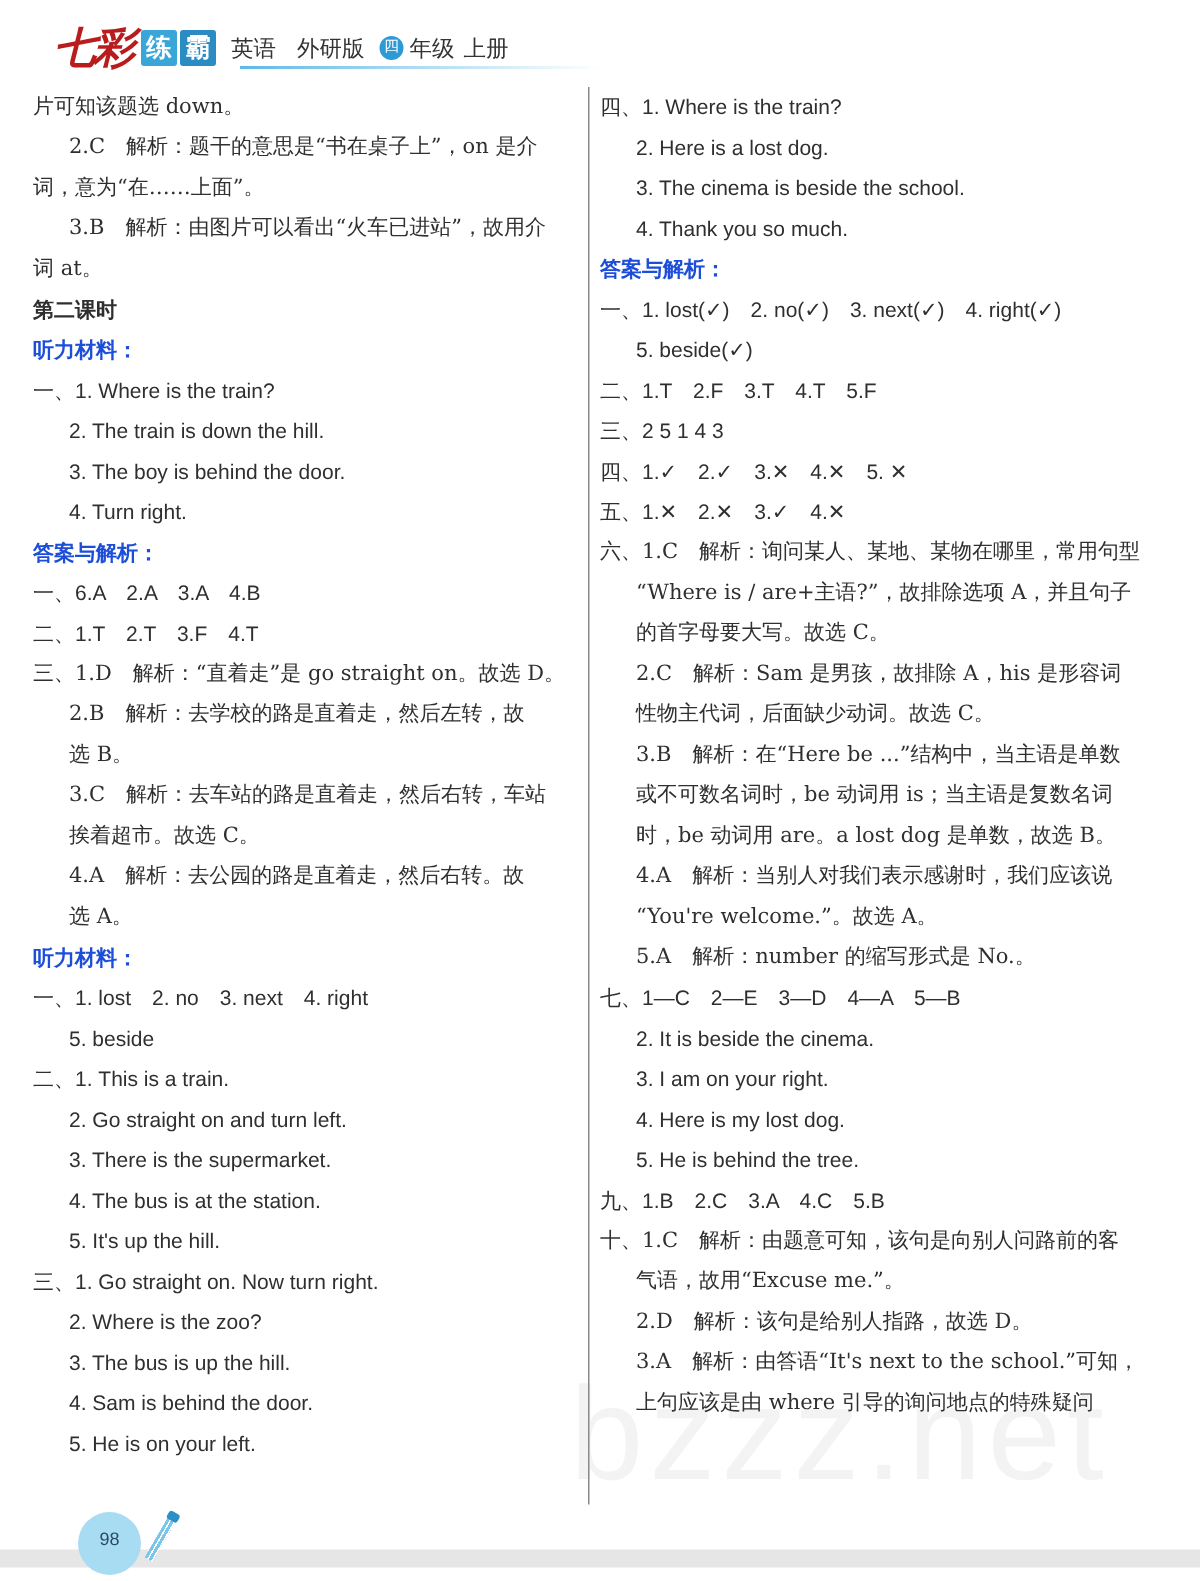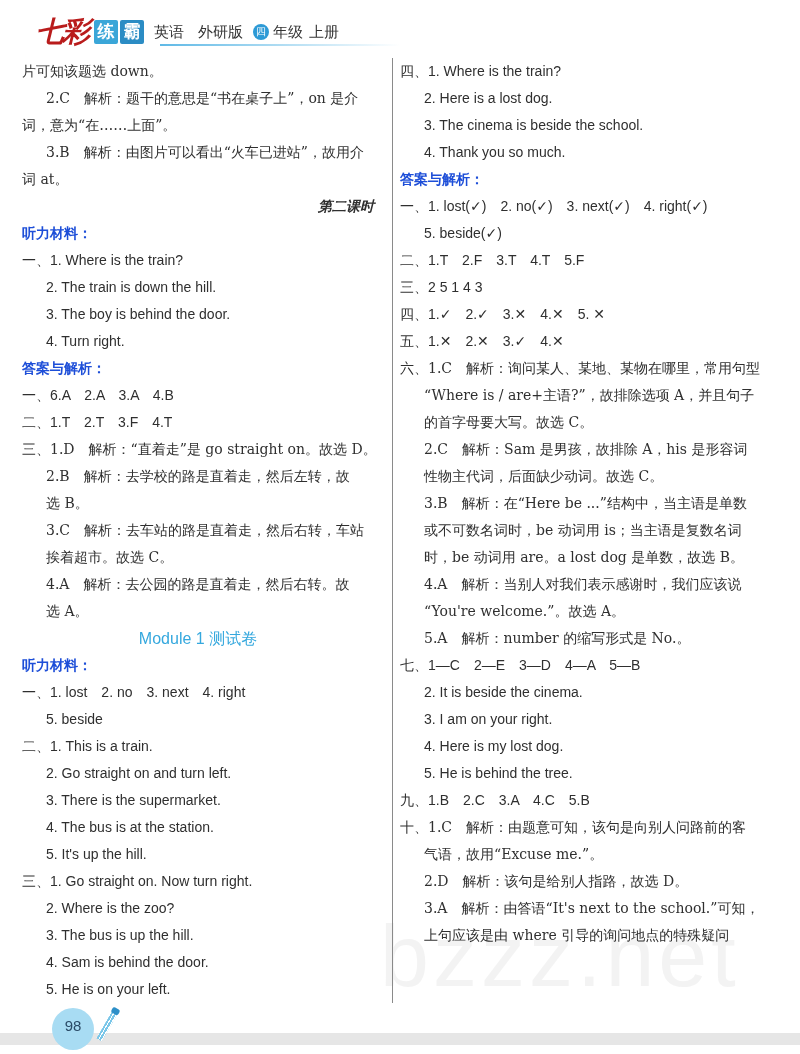--- a/index.html
+++ b/index.html
@@ -42,35 +42,35 @@
     position: absolute; left: 392px; top: 58px; width: 1px; height: 945px;
     background: #8a8a8a;
   }
   .line {
     height: 27px; line-height: 27px; font-size: 14px; white-space: nowrap;
     color: #2f2f2f;
   }
   .line.indent { padding-left: 24px; }
   .line.cn { font-family: "DejaVu Serif", "Liberation Serif", serif; }
   .line.heading { font-weight: bold; color: #1d4ed8; }
-  .line.center { text-align: right; font-weight: bold; font-style: italic; }
+  .line.center { text-align: left; font-weight: bold; }
   .line.module { text-align: center; color: #35a8de; font-size: 16px; }
 
   .watermark {
     position: absolute; left: 380px; top: 905px; font-size: 88px; font-weight: normal;
     color: rgba(200,200,200,0.22); letter-spacing: 4px; pointer-events: none;
     font-family: "Liberation Sans", sans-serif;
   }
   .footer-bar {
     position: absolute; left: 0; top: 1033px; width: 800px; height: 12px;
     background: #e6e6e6;
   }
   .page-num {
     position: absolute; left: 52px; top: 1008px; width: 42px; height: 42px;
-    border-radius: 50%; background: #a8dcf3; color: #2a4a66; font-size: 15px;
+    border-radius: 50%; background: #a8dcf3; color: #2a4a66; font-size: 12px;
     text-align: center; line-height: 36px;
   }
   .pencil {
     position: absolute; left: 112px; top: 1012px; width: 6px; height: 32px;
     background: repeating-linear-gradient(90deg, #7ac6e8 0 2px, #fff 2px 3px);
     transform: rotate(30deg); transform-origin: top center;
   }
   .pencil::before {
     content: ""; position: absolute; top: -4px; left: -1px; width: 8px; height: 6px;
     background: #2d8fc8; border-radius: 2px;
@@ -108,21 +108,20 @@
     <div class="line heading">答案与解析：</div>
     <div class="line ">一、6.A　2.A　3.A　4.B</div>
     <div class="line ">二、1.T　2.T　3.F　4.T</div>
     <div class="line cn">三、1.D　解析：“直着走”是 go straight on。故选 D。</div>
     <div class="line cn indent">2.B　解析：去学校的路是直着走，然后左转，故</div>
     <div class="line cn indent">选 B。</div>
     <div class="line cn indent">3.C　解析：去车站的路是直着走，然后右转，车站</div>
     <div class="line cn indent">挨着超市。故选 C。</div>
     <div class="line cn indent">4.A　解析：去公园的路是直着走，然后右转。故</div>
     <div class="line cn indent">选 A。</div>
-    <div class="line module">Module 1 测试卷</div>
     <div class="line heading">听力材料：</div>
     <div class="line ">一、1. lost　2. no　3. next　4. right</div>
     <div class="line indent">5. beside</div>
     <div class="line ">二、1. This is a train.</div>
     <div class="line indent">2. Go straight on and turn left.</div>
     <div class="line indent">3. There is the supermarket.</div>
     <div class="line indent">4. The bus is at the station.</div>
     <div class="line indent">5. It's up the hill.</div>
     <div class="line ">三、1. Go straight on. Now turn right.</div>
     <div class="line indent">2. Where is the zoo?</div>

